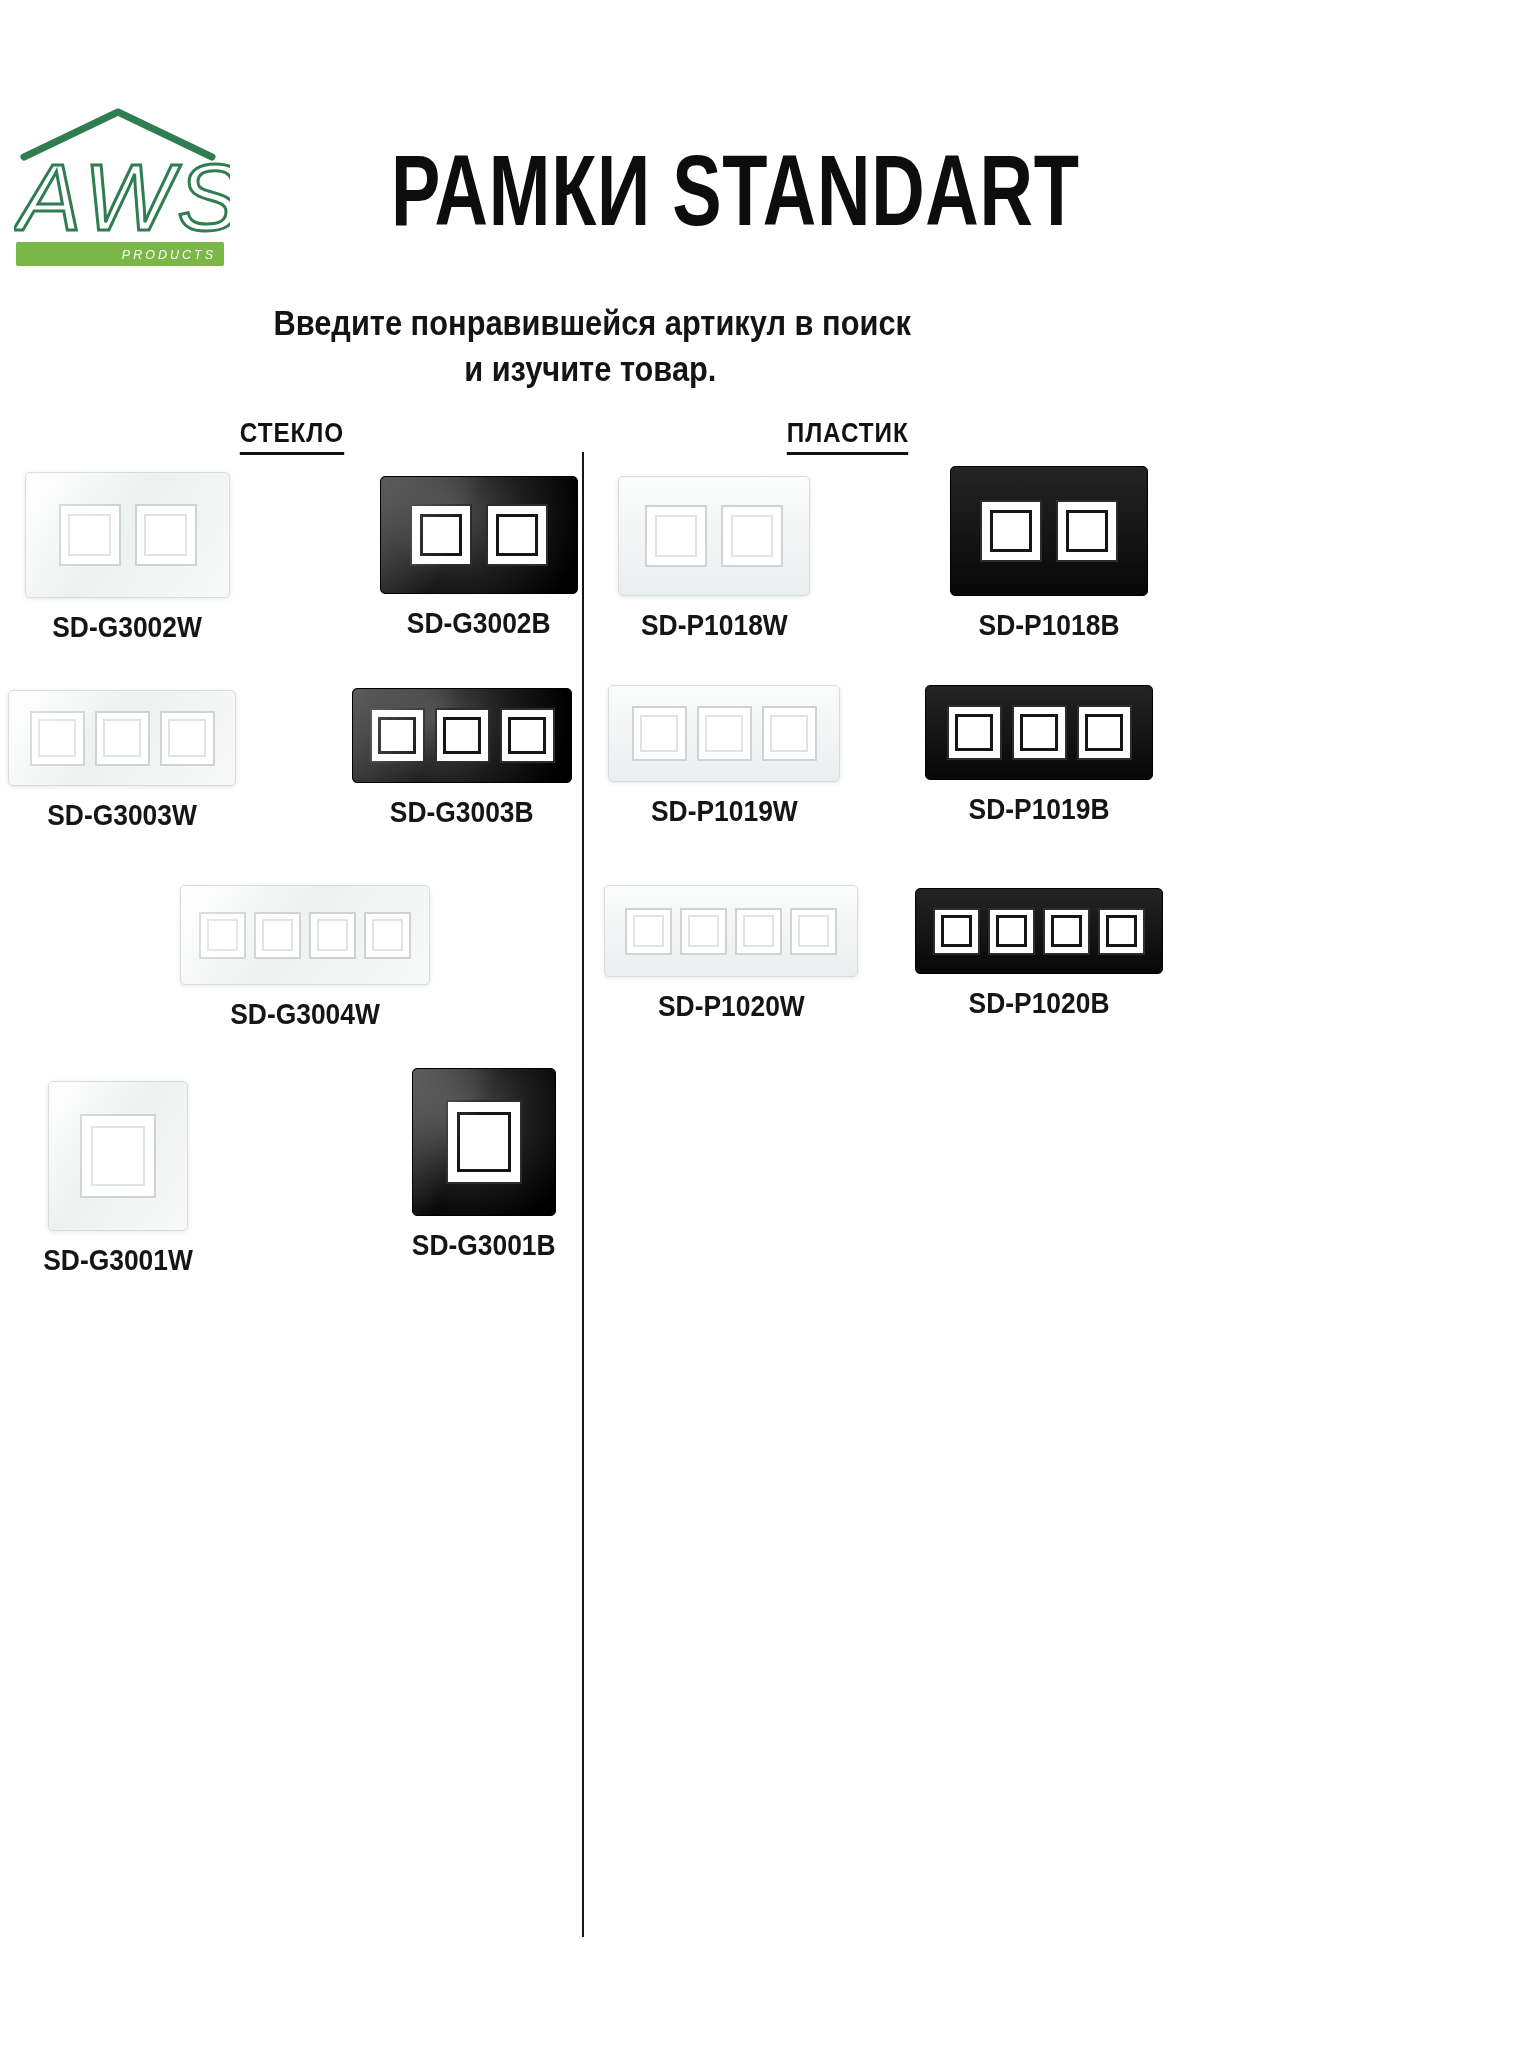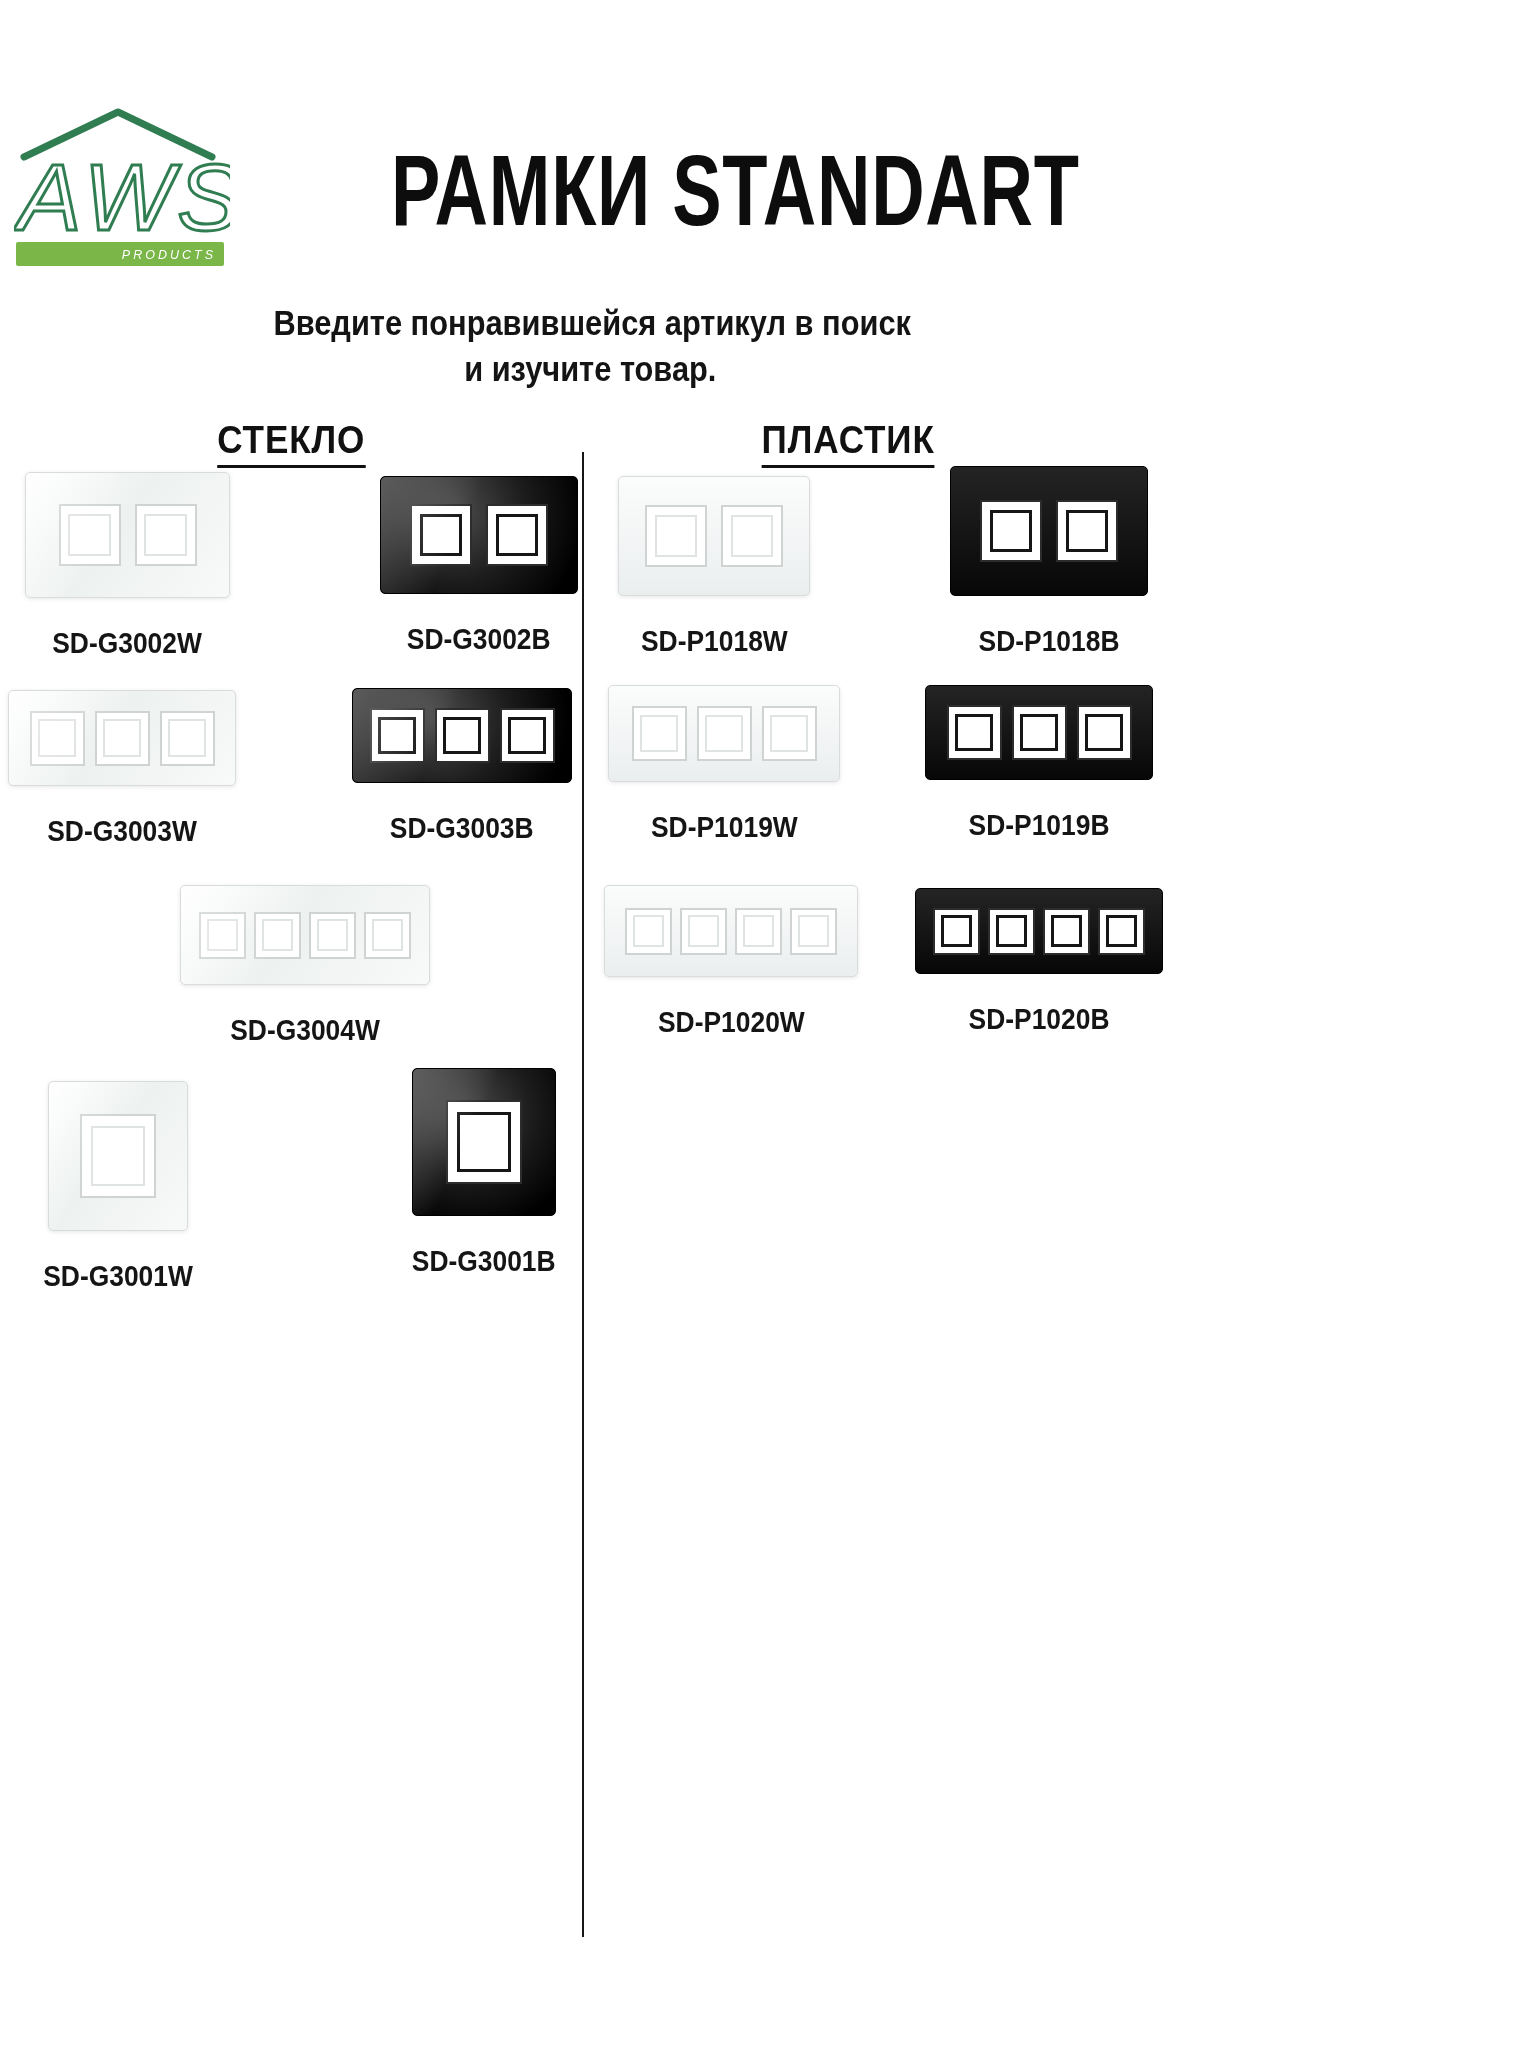--- a/index.html
+++ b/index.html
@@ -18,21 +18,21 @@
     position:absolute;left:270px;top:140px;width:740px;margin:0;
     text-align:center;font-size:100px;font-weight:bold;color:#0d0d0d;line-height:1.0;
   }
   .title span{display:inline-block;transform:scaleX(0.74);transform-origin:center;letter-spacing:1px;white-space:nowrap;}
   .subtitle{
     position:absolute;left:230px;top:300px;width:720px;margin:0;
     text-align:center;font-size:35px;line-height:1.32;color:#141414;font-weight:700;
   }
   .subtitle span{display:inline-block;transform:scaleX(0.88);transform-origin:center;white-space:nowrap;}
   
-  .section-heading{position:absolute;top:418px;text-align:center;font-size:39px;font-weight:700;color:#111;}
+  .section-heading{position:absolute;top:418px;text-align:center;font-size:27px;font-weight:700;color:#111;}
   .section-heading .underlined{
     display:inline-block;transform:scaleX(0.9);transform-origin:center;
     border-bottom:3px solid #111;padding-bottom:3px;letter-spacing:1px;white-space:nowrap;
   }
   .section-heading.left{left:0;width:583px;}
   .section-heading.right{left:564px;width:568px;}
   .divider{position:absolute;left:582px;top:452px;width:2px;height:1485px;background:#161616;}
   
   figure.card{position:absolute;margin:0;}
   .frame{
@@ -58,21 +58,21 @@
   .black .window-inner{border:3px solid #161616;}
   .gangs1{gap:0;}
   .gangs2{gap:14px;}
   .gangs3{gap:10px;}
   .gangs4{gap:8px;}
   .gangs1 .window{width:76px;height:84px;}
   .gangs2 .window{width:62px;height:62px;}
   .gangs3 .window{width:55px;height:55px;}
   .gangs4 .window{width:47px;height:47px;}
   figcaption.sku{
-    display:flex;justify-content:center;margin-top:28px;
+    display:flex;justify-content:center;margin-top:12px;
     font-size:30px;font-weight:700;color:#151515;
   }
   figcaption.sku span{display:inline-block;white-space:nowrap;transform:scaleX(0.88);transform-origin:center;}
 </style>
 </head>
 <body>
 
 <div class="page">
 
   <div class="logo">

